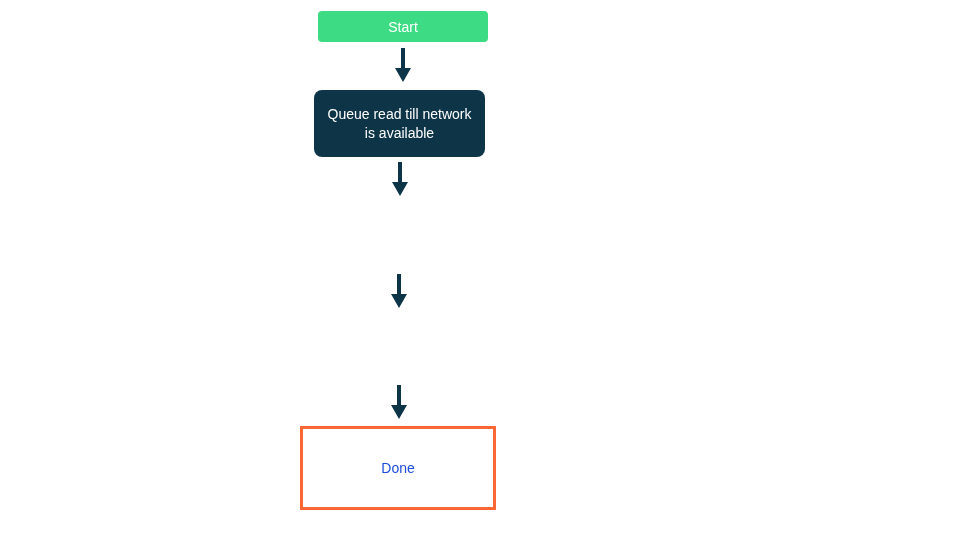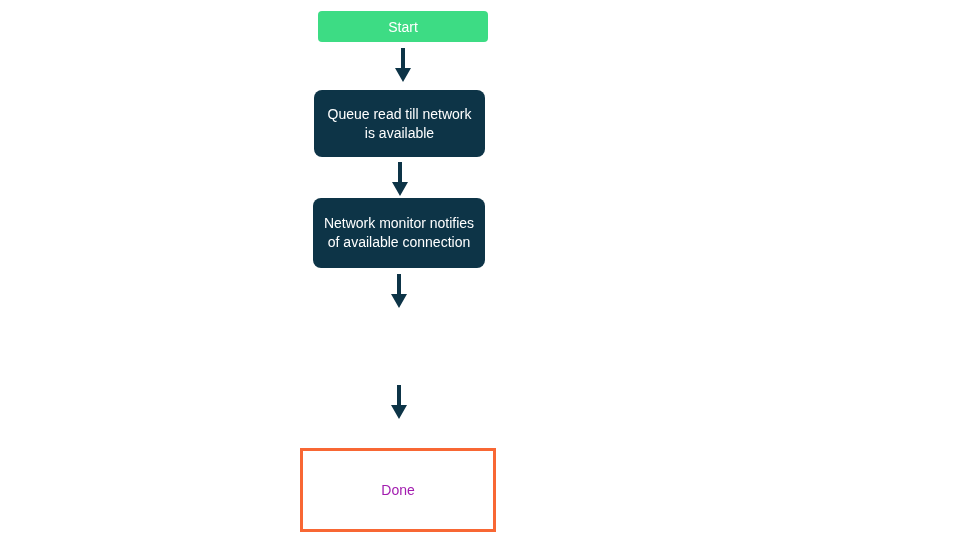--- a/index.html
+++ b/index.html
@@ -34,24 +34,24 @@
     background: #0d3447;
     color: #ffffff;
     border-radius: 8px;
     line-height: 19px;
     padding: 0 10px;
   }
   .node--p1 { left: 314px; top: 90px;  width: 171px; height: 67px; }
   .node--p2 { left: 313px; top: 198px; width: 172px; height: 70px; }
   .node--p3 { left: 314px; top: 314px; width: 171px; height: 66px; }
   .node--end {
-    left: 300px; top: 448px; width: 196px; height: 84px;
+    left: 300px; top: 426px; width: 196px; height: 84px;
     background: #ffffff;
     border: 3px solid #f86734;
-    color: #a21caf;
+    color: #1d4ed8;
   }
   .arrow {
     position: absolute;
     width: 16px;
     height: 34px;
   }
   .arrow svg { display: block; }
   .arrow path { fill: #0d3447; }
   .arrow-1 { left: 395px; top: 48px; }
   .arrow-2 { left: 392px; top: 162px; }
@@ -72,21 +72,20 @@
   </div>
 
   <div class="node node--process node--p1">Queue read till network is available</div>
 
   <div class="arrow arrow-2">
     <svg width="16" height="34" viewBox="0 0 16 34" aria-hidden="true">
       <path d="M6 0 h4 v20 h6 l-8 14 -8 -14 h6 z"></path>
     </svg>
   </div>
 
-  <div class="node node--process node--p2">Network monitor notifies of available connection</div>
 
   <div class="arrow arrow-3">
     <svg width="16" height="34" viewBox="0 0 16 34" aria-hidden="true">
       <path d="M6 0 h4 v20 h6 l-8 14 -8 -14 h6 z"></path>
     </svg>
   </div>
 
 
   <div class="arrow arrow-4">
     <svg width="16" height="34" viewBox="0 0 16 34" aria-hidden="true">

